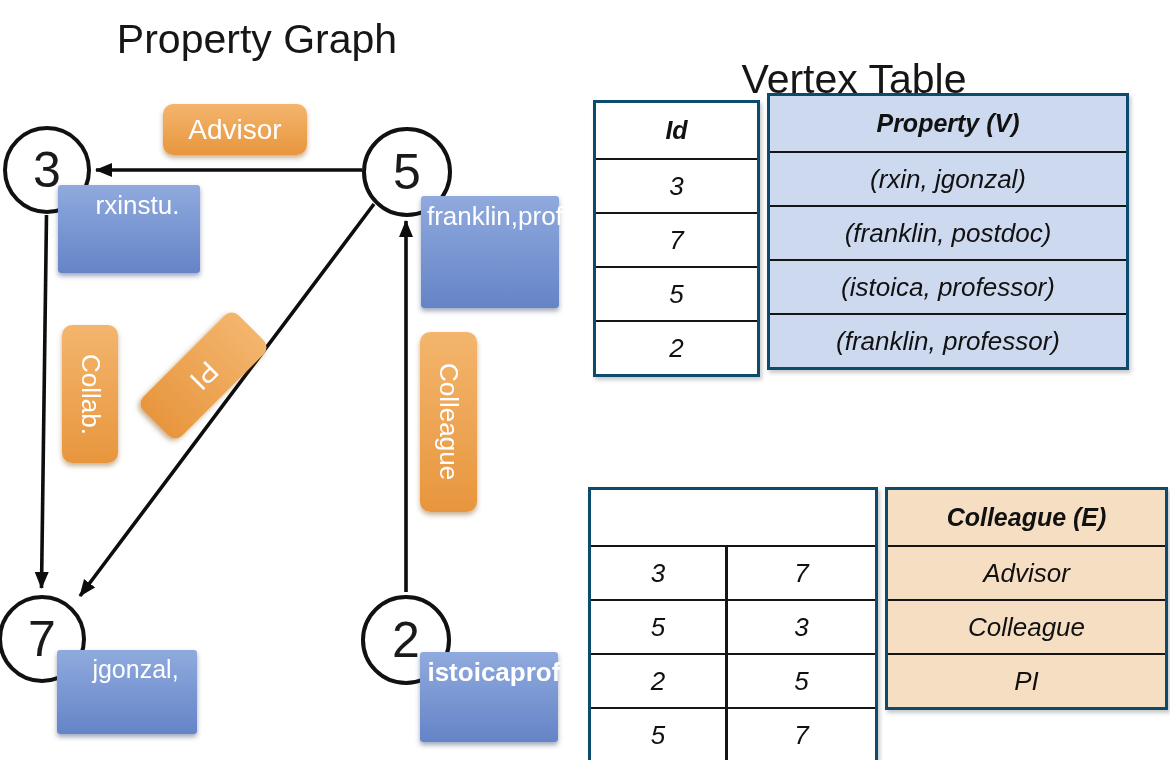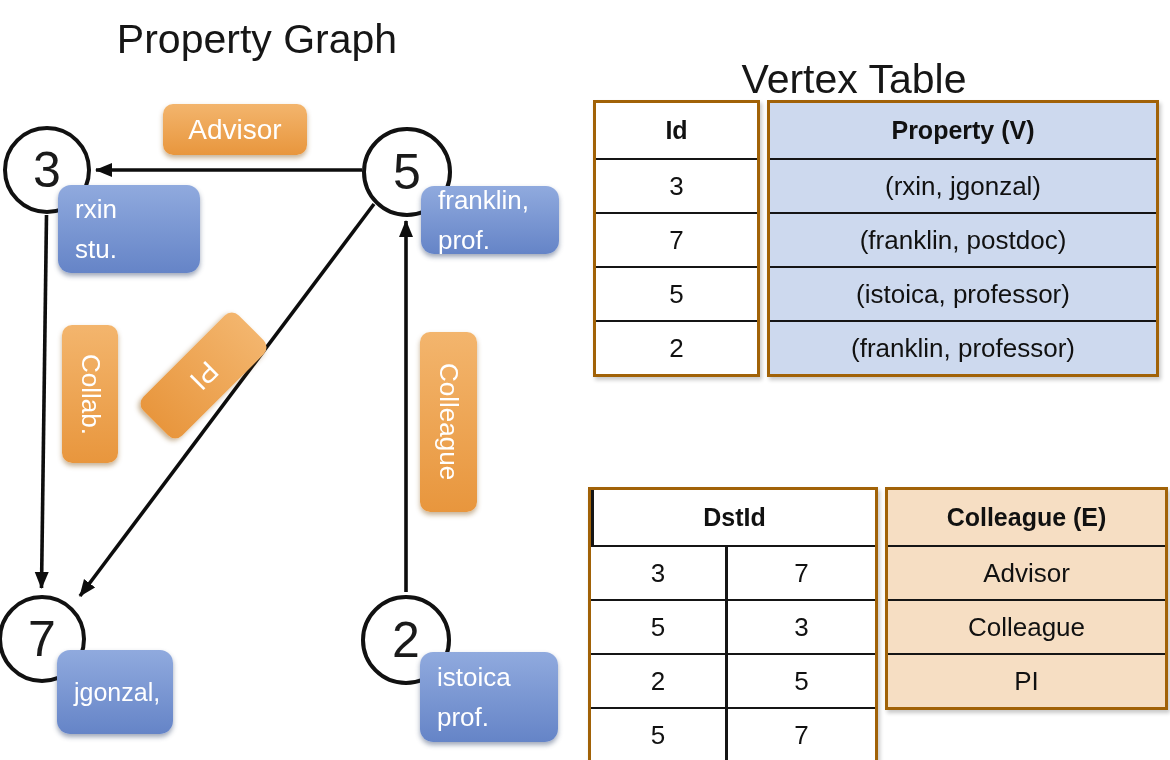--- a/index.html
+++ b/index.html
@@ -13,38 +13,39 @@
     color:#161616; letter-spacing:0px; white-space:nowrap;
   }
   
   .edge-svg { position:absolute; left:0; top:0; width:580px; height:760px; }
   .node {
     position:absolute; background:#fff; border:4px solid #111; border-radius:50%;
     display:flex; align-items:center; justify-content:center;
     font-size:50px; color:#1a1a1a;
   }
   .vbox {
-    position:absolute; border-radius:13px; color:#fff;
+    position:absolute; border-radius:3px; color:#fff;
     background:linear-gradient(180deg,#90aade 0%,#6584c7 100%);
     box-shadow:0 3px 5px rgba(40,60,100,.45);
-    display:flex; flex-direction:column; justify-content:center;
+    display:flex; flex-direction:row; justify-content:center;
     padding-left:17px; font-size:26px; line-height:1.55;
   }
   .ebox {
     position:absolute; border-radius:10px; color:#fff;
     background:linear-gradient(180deg,#f3b56d 0%,#e8963d 100%);
     box-shadow:0 3px 5px rgba(130,85,20,.45);
     display:flex; align-items:center; justify-content:center;
     font-size:28px;
   }
   .ebox.vert { writing-mode:vertical-rl; }
   
   .tbl-block {
-    position:absolute; border:3px solid #a16207; background:#fff;
+    position:absolute; border:3px solid #0c4a6e; background:#fff;
     box-shadow:2px 3px 4px rgba(0,0,0,.22);
+    font-style:italic;
   }
   .t-row { display:flex; height:54px; border-top:2.5px solid #151515; }
   .t-row.header { border-top:none; height:55px; }
   .t-cell {
     flex:1; display:flex; align-items:center; justify-content:center;
     font-size:26px; color:#111; white-space:nowrap;
   }
   .t-row.header .t-cell { font-weight:bold; font-size:25px; }
   .t-cell.split { border-left:3px solid #151515; }
   .fill-v { background:#cdd9ee; }
@@ -80,28 +81,28 @@
     <span>7</span>
   </div>
   <div class="node" style="left:361px; top:595px; width:90px; height:90px;">
     <span>2</span>
   </div>
 
   <div class="vbox" style="left:58px; top:185px; width:142px; height:88px;">
     <span>rxin</span>
     <span>stu.</span>
   </div>
-  <div class="vbox" style="left:421px; top:186px; width:138px; height:68px;">
+  <div class="vbox" style="left:421px; top:196px; width:138px; height:112px;">
     <span>franklin,</span>
     <span>prof.</span>
   </div>
-  <div class="vbox" style="left:57px; top:650px; width:116px; height:84px; font-size:25px;">
+  <div class="vbox" style="left:57px; top:650px; width:140px; height:84px; font-size:25px;">
     <span>jgonzal,</span>
   </div>
-  <div class="vbox" style="left:420px; top:652px; width:138px; height:90px;">
+  <div class="vbox" style="left:420px; top:652px; width:138px; height:90px;font-weight:bold;">
     <span>istoica</span>
     <span>prof.</span>
   </div>
 
   <div class="ebox" style="left:163px; top:104px; width:144px; height:51px;">Advisor</div>
   <div class="ebox vert" style="left:62px; top:325px; width:56px; height:138px; font-size:26px;">Collab.</div>
   <div class="ebox vert" style="left:176px; top:308px; width:55px; height:135px; transform:rotate(45deg);">PI</div>
   <div class="ebox vert" style="left:420px; top:332px; width:57px; height:180px; font-size:26px;">Colleague</div>
 
   <div>
@@ -115,21 +116,21 @@
       <div class="t-row">
           <div class="t-cell">7</div>
         </div>
       <div class="t-row">
           <div class="t-cell">5</div>
         </div>
       <div class="t-row">
           <div class="t-cell">2</div>
         </div>
     </div>
-    <div class="tbl-block fill-v" style="left:767px; top:100px; width:392px;">
+    <div class="tbl-block fill-v" style="left:767px; top:93px; width:362px;">
       <div class="t-row header fill-v">
           <div class="t-cell">Property (V)</div>
         </div>
       <div class="t-row fill-v">
           <div class="t-cell">(rxin, jgonzal)</div>
         </div>
       <div class="t-row fill-v">
           <div class="t-cell">(franklin, postdoc)</div>
         </div>
       <div class="t-row fill-v">
@@ -137,21 +138,20 @@
         </div>
       <div class="t-row fill-v">
           <div class="t-cell">(franklin, professor)</div>
         </div>
     </div>
   </div>
 
   <div>
     <div class="tbl-block" style="left:588px; top:487px; width:290px;">
       <div class="t-row header">
-        <div class="t-cell split">DstId</div>
       </div>
       <div class="t-row">
         <div class="t-cell" style="flex:0 0 134px;">3</div>
         <div class="t-cell split">7</div>
       </div>
       <div class="t-row">
         <div class="t-cell" style="flex:0 0 134px;">5</div>
         <div class="t-cell split">3</div>
       </div>
       <div class="t-row">

